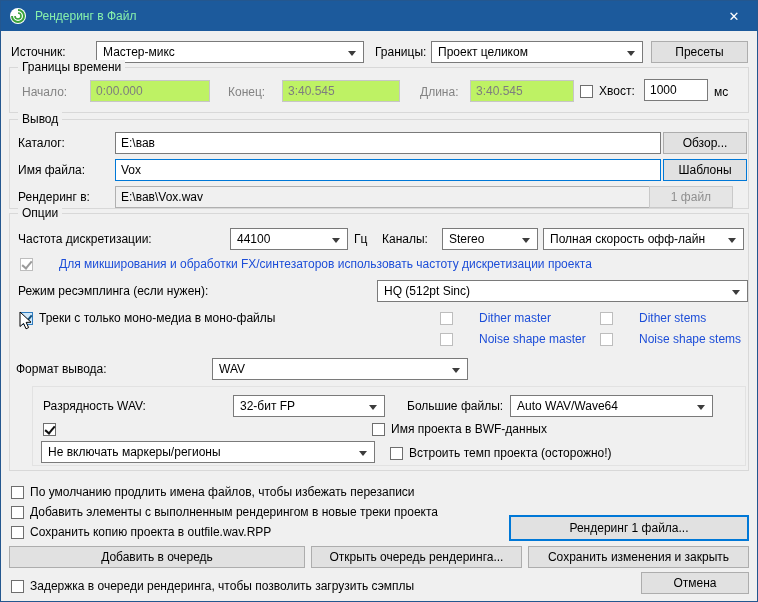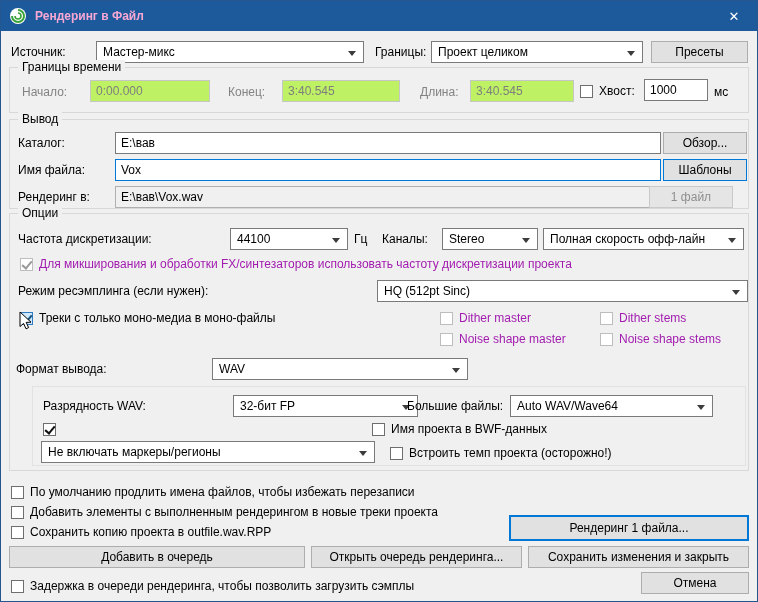--- a/index.html
+++ b/index.html
@@ -1,41 +1,41 @@
 <!DOCTYPE html>
 <html><head>
 <meta charset="utf-8">
 <style>
   *{margin:0;padding:0;box-sizing:border-box;}
   html,body{width:758px;height:602px;}
   body{font-family:"Liberation Sans",sans-serif;font-size:12px;color:#000;background:#6b6b6b;}
   .window{position:relative;width:758px;height:602px;background:#f0f0f0;border:1px solid #24578f;overflow:hidden;}
   .titlebar{position:absolute;left:0;top:0;right:0;height:30px;background:#1c5a9c;display:flex;align-items:center;padding-left:8px;}
   .app-icon{width:18px;height:18px;flex:none;display:flex;align-items:center;}
-  .title-text{color:#f9a8d4;margin-left:8px;font-weight:bold;}
+  .title-text{color:#86efac;margin-left:8px;}
   .close-btn{position:absolute;right:0;top:0;width:46px;height:30px;display:flex;align-items:center;justify-content:center;color:#fff;font-size:13px;cursor:default;}
   .lbl{position:absolute;white-space:nowrap;line-height:14px;}
   .lbl.dim{color:#838383;}
   .group{position:absolute;border:1px solid #d8d8d8;}
   .group-title{position:absolute;top:-8px;left:8px;background:#f0f0f0;padding:0 4px;white-space:nowrap;line-height:14px;}
   .combo{position:absolute;height:22px;background:#fff;border:1px solid #7a7a7a;display:flex;align-items:center;padding:0 20px 0 6px;white-space:nowrap;overflow:hidden;cursor:default;}
   .combo-arrow{position:absolute;right:7px;top:9px;width:0;height:0;border-left:4px solid transparent;border-right:4px solid transparent;border-top:5px solid #3c3c3c;}
   .btn{position:absolute;height:22px;background:#e1e1e1;border:1px solid #adadad;display:flex;align-items:center;justify-content:center;white-space:nowrap;cursor:default;}
   .btn.blue{border-color:#0078d7;}
   .btn.primary{border:2px solid #0078d7;}
   .btn.disabled{background:#e5e5e5;border-color:#c9c9c9;color:#8f8f8f;}
   .input{position:absolute;height:22px;border:1px solid #7a7a7a;background:#fff;font:inherit;padding:0 5px;color:#000;outline:none;}
   .input.focused{border-color:#0078d7;}
   .input.gray{background:#bef264;border-color:#c6c6c6;color:#7e7e7e;}
   .input.ro{background:#f0f0f0;border-color:#b0b0b0;color:#000;}
   .cb{position:absolute;display:flex;align-items:center;height:16px;white-space:nowrap;cursor:default;}
   .cb .box{width:13px;height:13px;border:1px solid #6e6e6e;background:#fff;position:relative;margin-right:6px;flex:none;}
   .cb.checked .box::after{content:"";position:absolute;left:3px;top:0;width:4px;height:8px;border:solid #101010;border-width:0 2px 2px 0;transform:rotate(40deg);}
   .cb.disabled .box{border-color:#bdbdbd;}
-  .cb.disabled .cb-label{color:#a21caf;}
+  .cb.disabled .cb-label{color:#1d4ed8;margin-left:20px;}
   .cb.disabled.checked .box::after{border-color:#9a9a9a;}
   .cb.hovered .box{background:#cfe8fb;border-color:#2f7cc0;}
   .cb.hovered.checked .box::after{border-color:#14527e;}
   .panel{position:absolute;border:1px solid #e2e2e2;}
   .cursor{position:absolute;pointer-events:none;z-index:99;}
 </style>
 </head>
 <body>
 
 <div class="window">
@@ -154,21 +154,21 @@
     </label>
 
     <span class="lbl" style="left:6px;top:148px">Формат вывода:</span>
     <div class="combo" style="left:202px;top:144px;width:256px">
       <span>WAV</span>
       <span class="combo-arrow"></span>
     </div>
 
     <div class="panel" style="left:22px;top:172px;width:714px;height:80px">
       <span class="lbl" style="left:10px;top:12px">Разрядность WAV:</span>
-      <div class="combo" style="left:200px;top:8px;width:185px">
+      <div class="combo" style="left:200px;top:8px;width:152px">
         <span>32-бит FP</span>
         <span class="combo-arrow"></span>
       </div>
       <span class="lbl" style="left:374px;top:12px">Большие файлы:</span>
       <div class="combo" style="left:477px;top:8px;width:203px">
         <span>Auto WAV/Wave64</span>
         <span class="combo-arrow"></span>
       </div>
 
       <label class="cb checked" style="left:10px;top:34px">

